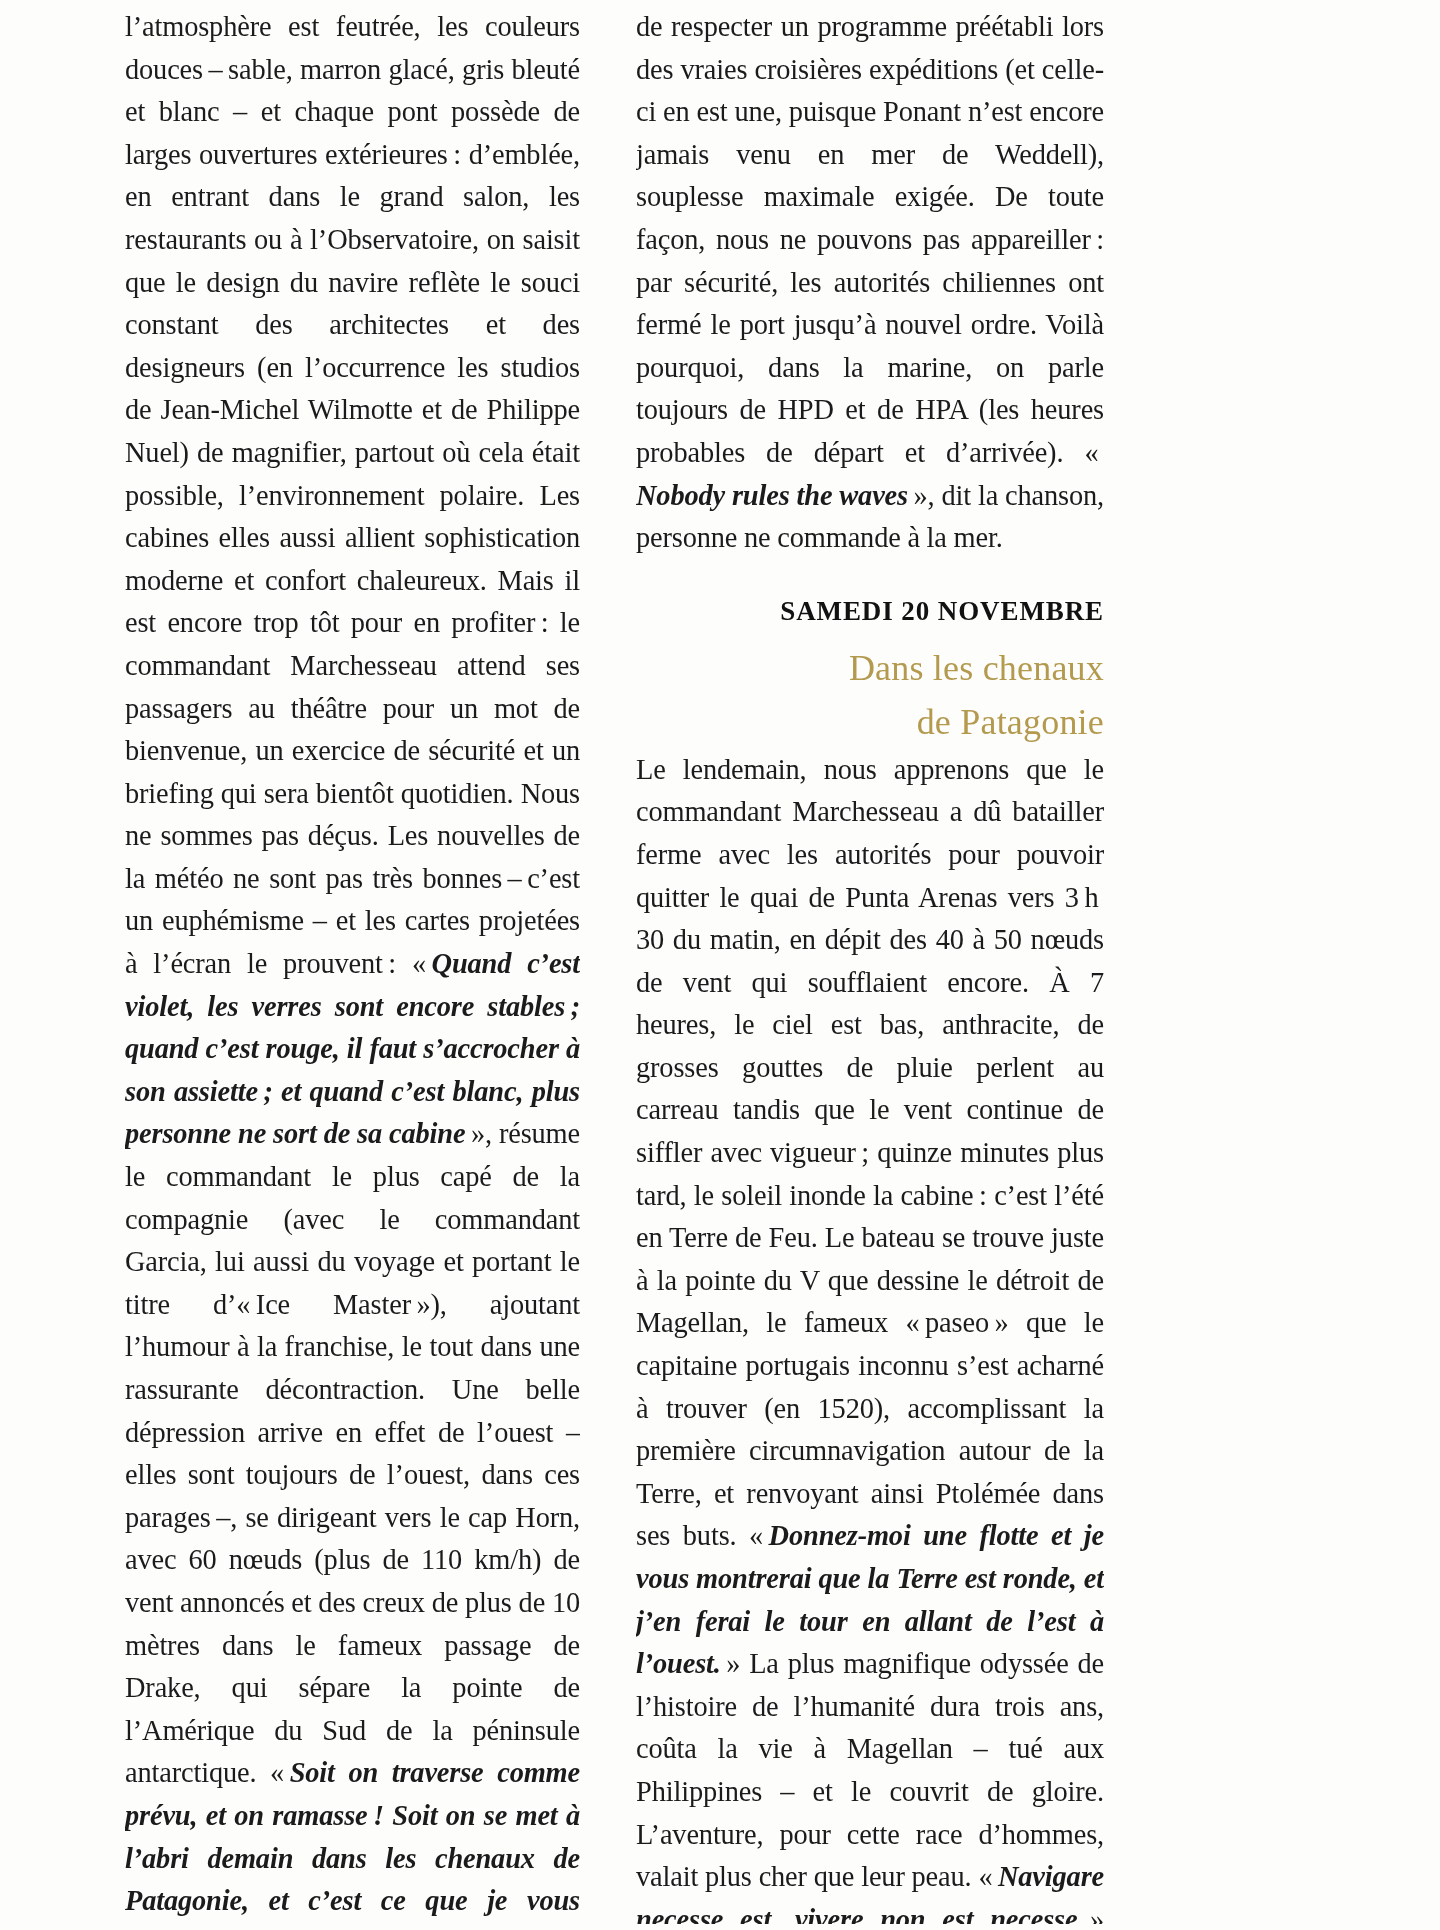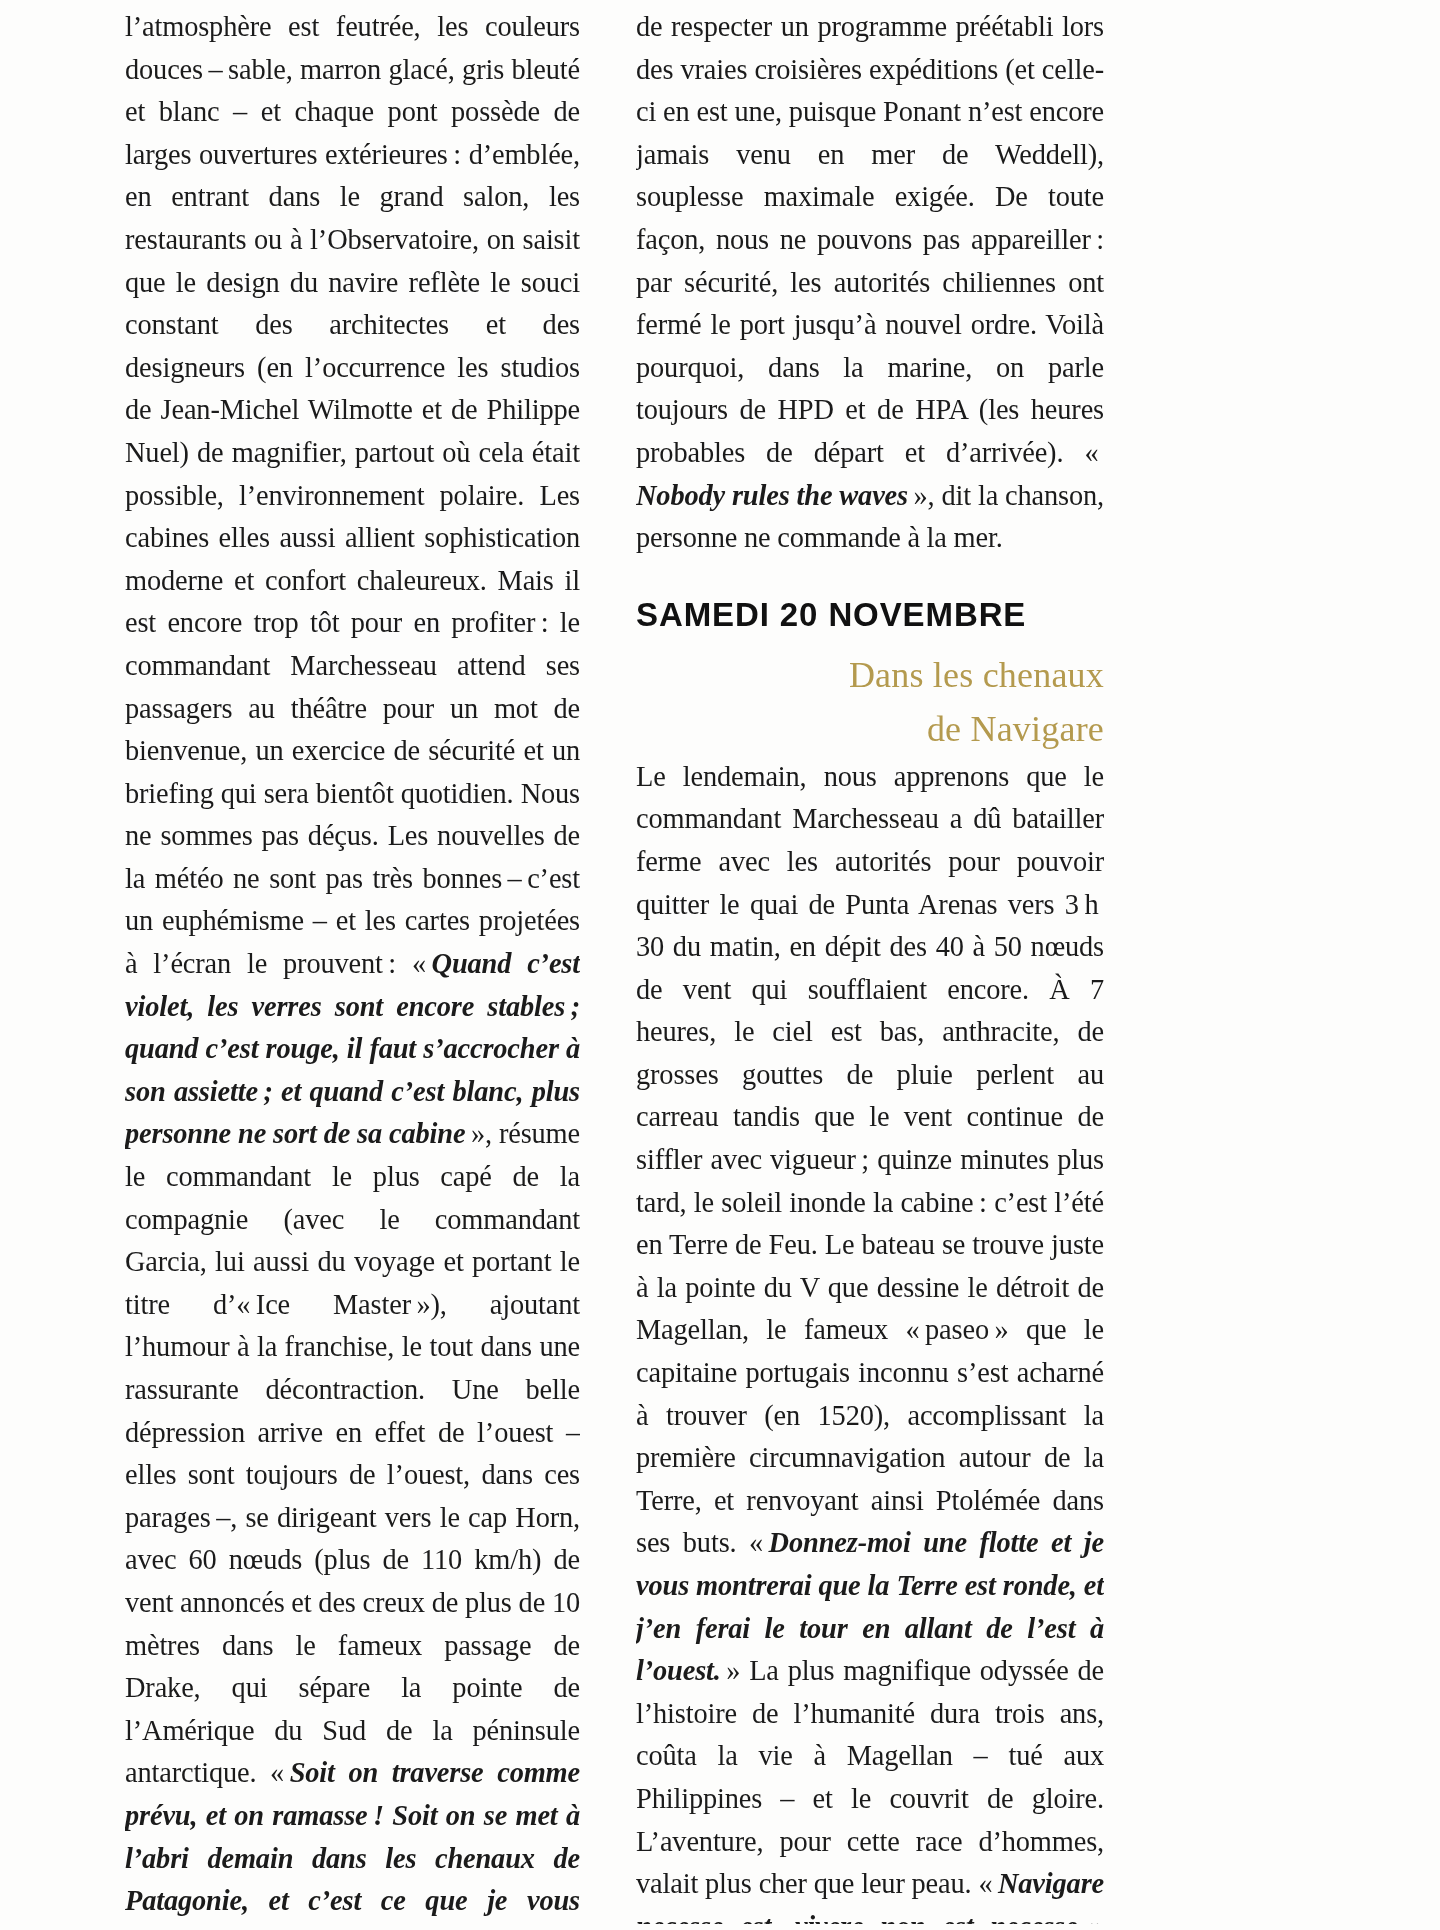--- a/index.html
+++ b/index.html
@@ -53,24 +53,24 @@
     color: #1b1b1b;
   }
   p.body.flow {
     text-indent: 0;
   }
   .it { font-style: italic; font-weight: bold; }
   .ul { text-underline-offset: 3px; text-decoration-thickness: 1.5px; }
 
   .kicker {
     margin: 36px 0 0 0;
-    text-align: left;
-    font-family: Liberation Sans, sans-serif;
+    text-align: right;
+    font-family: Liberation Serif, serif;
     font-weight: 700;
-    font-size: 33px;
+    font-size: 27px;
     letter-spacing: 0.9px;
     color: #111111;
   }
   .section-title {
     margin: 14px 0 0 0;
     text-align: right;
     font-family: "Liberation Serif", "DejaVu Serif", serif;
     font-weight: 400;
     font-size: 36px;
     line-height: 54px;
@@ -90,20 +90,20 @@
       <p class="body flow"><span>l’atmosphère est feutrée, les couleurs douces – sable, marron glacé, gris bleuté et blanc – et chaque pont possède de larges ouvertures extérieures : d’emblée, en entrant dans le grand salon, les restaurants ou à l’Observatoire, on saisit que le design du navire reflète le souci constant des architectes et des designeurs (en l’occurrence les studios de </span><span class="ul">Jean-</span><span>Michel Wilmotte et de </span><span>Philippe Nuel) de magnifier, partout où cela était possible, l’environnement polaire. Les cabines elles aussi allient sophistication moderne et confort chaleureux. Mais il est encore trop tôt pour en profiter : le commandant Marchesseau attend ses passagers au théâtre pour un mot de bienvenue, un exercice de sécurité et un briefing qui sera bientôt quotidien. Nous ne sommes pas déçus. Les nouvelles de la météo ne sont pas très bonnes – c’est un euphémisme – et les cartes projetées à l’écran le prouvent : « </span><span class="it">Quand c’est violet, les verres sont encore stables ; quand c’est rouge, il faut s’accrocher à son assiette ; et quand c’est blanc, plus personne ne sort de sa cabine</span><span> », résume le commandant le plus capé de la compagnie (avec le commandant Garcia, lui aussi du voyage et portant le titre d’« Ice Master »), ajoutant l’humour à la franchise, le tout dans une rassurante décontraction. Une belle dépression arrive en effet de l’ouest – elles sont toujours de l’ouest, dans ces parages –, se dirigeant vers le cap Horn, avec 60 nœuds (plus de 110 km/h) de vent annoncés et des creux de plus de 10 mètres dans le fameux passage de Drake, qui sépare la pointe de l’Amérique du Sud de la péninsule antarctique. « </span><span class="it">Soit on traverse comme prévu, et on ramasse ! Soit on se met à l’abri demain dans les chenaux de Patagonie, et c’est ce que je vous propose</span></p>
     </div>
 
     <div class="col right">
       <p class="body flow"><span>de respecter un programme préétabli lors des vraies croisières expéditions (et celle-ci en est une, puisque Ponant n’est encore jamais venu en mer de Weddell), souplesse maximale exigée. De toute façon, nous ne pouvons pas appareiller : par sécurité, les autorités chiliennes ont fermé le port jusqu’à nouvel ordre. Voilà pourquoi, dans la marine, on parle toujours de HPD et de HPA (les heures probables de départ et d’arrivée). « </span><span class="it">Nobody rules the waves</span><span> », dit la chanson, personne ne commande à la mer.</span></p>
 
       <div class="kicker">SAMEDI 20 NOVEMBRE</div>
 
       <h2 class="section-title">
         <span class="ln">Dans les chenaux</span>
-        <span class="ln">de Navigare</span>
+        <span class="ln">de Patagonie</span>
       </h2>
 
       <p class="body flow after-title"><span>Le lendemain, nous apprenons que le commandant Marchesseau a dû batailler ferme avec les autorités pour pouvoir quitter le quai de Punta Arenas vers 3 h 30 du matin, en dépit des 40 à 50 nœuds de vent qui soufflaient encore. À 7 heures, le ciel est bas, anthracite, de grosses gouttes de pluie perlent au carreau tandis que le vent continue de siffler avec vigueur ; quinze minutes plus tard, le soleil inonde la cabine : c’est l’été en Terre de Feu. Le bateau se trouve juste à la pointe du V que dessine le détroit de Magellan, le fameux « paseo » que le capitaine portugais inconnu s’est acharné à trouver (en 1520), accomplissant la première circumnavigation autour de la Terre, et renvoyant ainsi Ptolémée dans ses buts. « </span><span class="it">Donnez-moi une flotte et je vous montrerai que la Terre est ronde, et j’en ferai le tour en allant de l’est à l’ouest. </span><span>» La plus magnifique odyssée de l’histoire de l’humanité dura trois ans, coûta la vie à Magellan – tué aux Philippines – et le couvrit de gloire. L’aventure, pour cette race d’hommes, valait plus cher que leur peau. « </span><span class="it">Navigare necesse est, vivere non est necesse. </span><span>» Cela se passait voilà cinq siècles, exactement là où nous naviguons main-</span></p>
     </div>
 
   </div>
 </div>
 
 </body></html>

